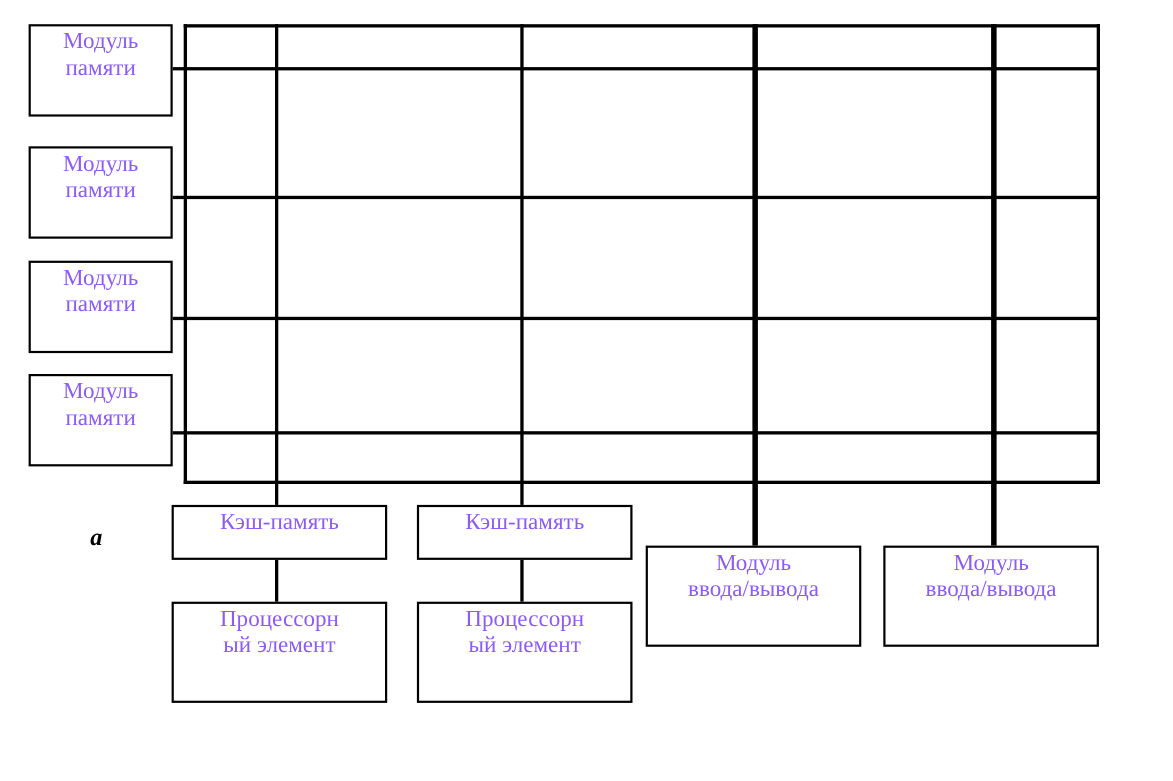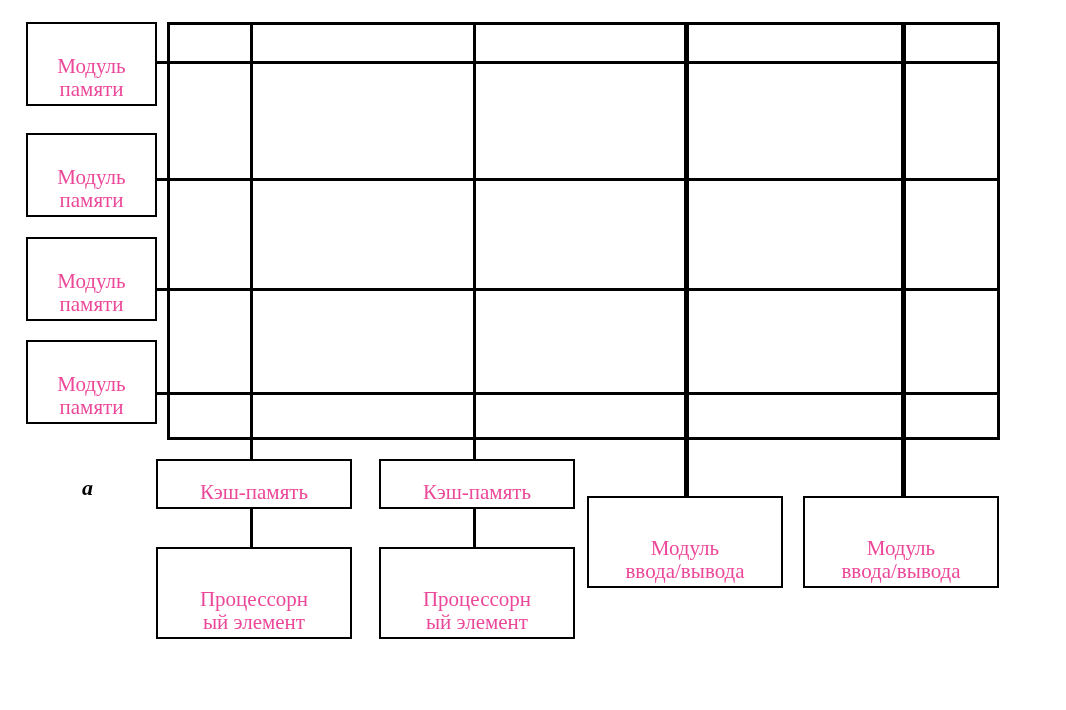--- a/index.html
+++ b/index.html
@@ -20,27 +20,27 @@
     left: 0; top: 0;
     width: 1066px;
     height: 710px;
   }
   .box {
     position: absolute;
     box-sizing: border-box;
     border: 2px solid #000000;
     background: #ffffff;
     display: flex;
-    align-items: flex-end;
+    align-items: flex-start;
     justify-content: center;
     text-align: center;
     font-size: 21px;
     line-height: 1.12;
     font-family: "Liberation Serif", serif;
-    color: #ec4899;
+    color: #8b5cf6;
     padding: 2px 12px;
     z-index: 5;
   }
   .line {
     position: absolute;
     background: #000000;
     z-index: 1;
   }
   .line.thick-v { width: 5px; }
   .line.thin-h  { height: 3px; }

